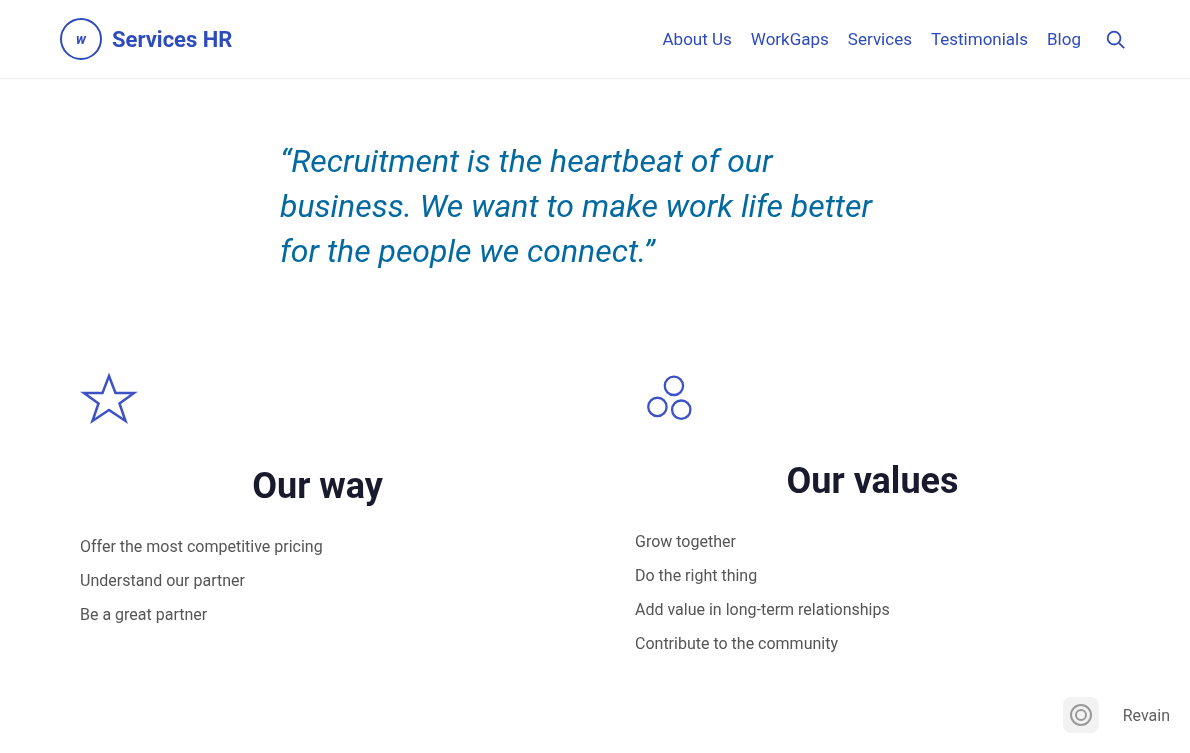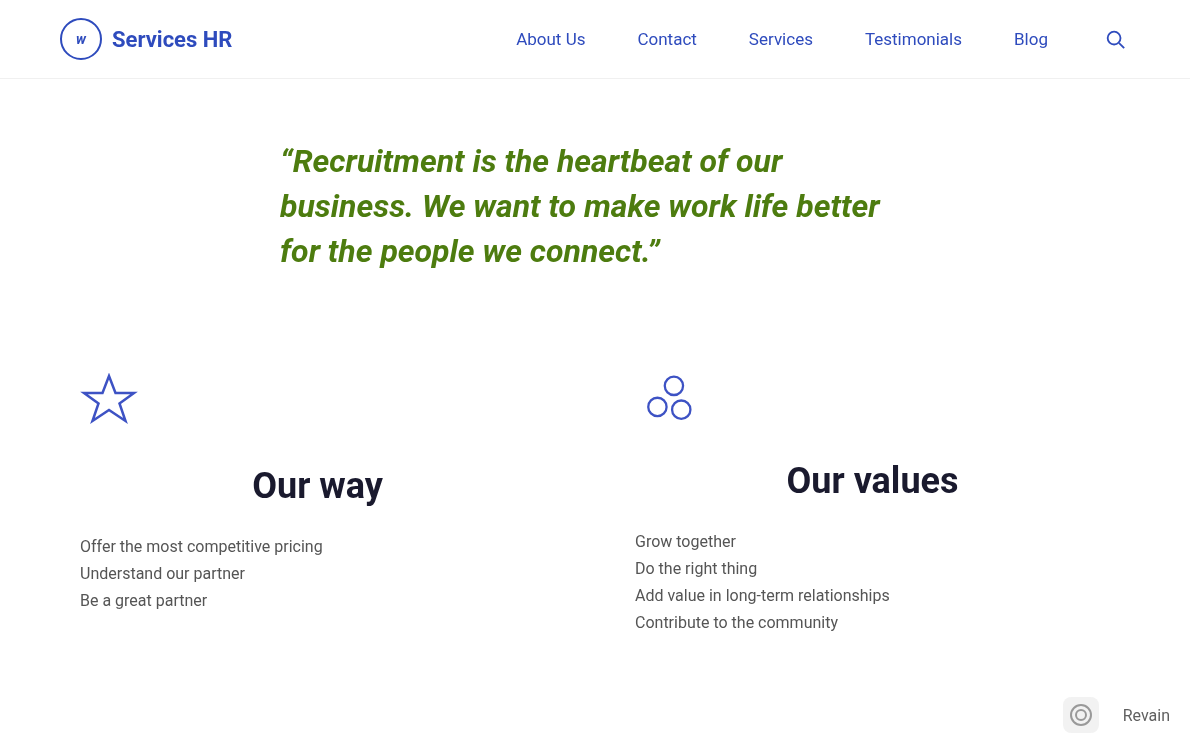--- a/index.html
+++ b/index.html
@@ -51,21 +51,21 @@
 
     .logo-text {
       font-size: 22px;
       font-weight: 700;
       color: #2e4bbd;
     }
 
     nav {
       display: flex;
       align-items: center;
-      gap: 52px;
+      gap: 19px;
     }
 
     nav a {
       text-decoration: none;
       color: #2e4bbd;
       font-size: 17px;
       font-weight: 400;
     }
 
     .search-icon-btn {
@@ -87,22 +87,22 @@
     }
 
     
     .quote-section {
       padding: 60px 280px 50px 280px;
       text-align: left;
     }
 
     .quote-text {
       font-size: 32px;
-      font-weight: 700;
-      color: #4d7c0f;
+      font-weight: 400;
+      color: #0369a1;
       line-height: 1.4;
       font-style: italic;
     }
 
     
     .columns-section {
       display: flex;
       padding: 30px 60px 60px 60px;
       gap: 40px;
     }
@@ -126,21 +126,21 @@
       font-weight: 700;
       color: #1a1a2e;
       margin-bottom: 28px;
       text-align: center;
     }
 
     .list-items {
       list-style: none;
       display: flex;
       flex-direction: column;
-      gap: 3px;
+      gap: 10px;
     }
 
     .list-items li {
       font-size: 16px;
       color: #555;
       line-height: 1.5;
     }
 
     
     .bubbles-icon {
@@ -177,21 +177,21 @@
 <header>
   <a class="logo-area" href="#">
     <div class="logo-circle">
       <span>w</span>
     </div>
     <span class="logo-text">Services HR</span>
   </a>
 
   <nav>
     <a href="#">About Us</a>
-    <a href="#">Contact</a>
+    <a href="#">WorkGaps</a>
     <a href="#">Services</a>
     <a href="#">Testimonials</a>
     <a href="#">Blog</a>
     <button class="search-icon-btn">
       <svg class="search-svg" viewBox="0 0 24 24">
         <circle cx="11" cy="11" r="7"></circle>
         <line x1="16.5" y1="16.5" x2="22" y2="22"></line>
       </svg>
     </button>
   </nav>

